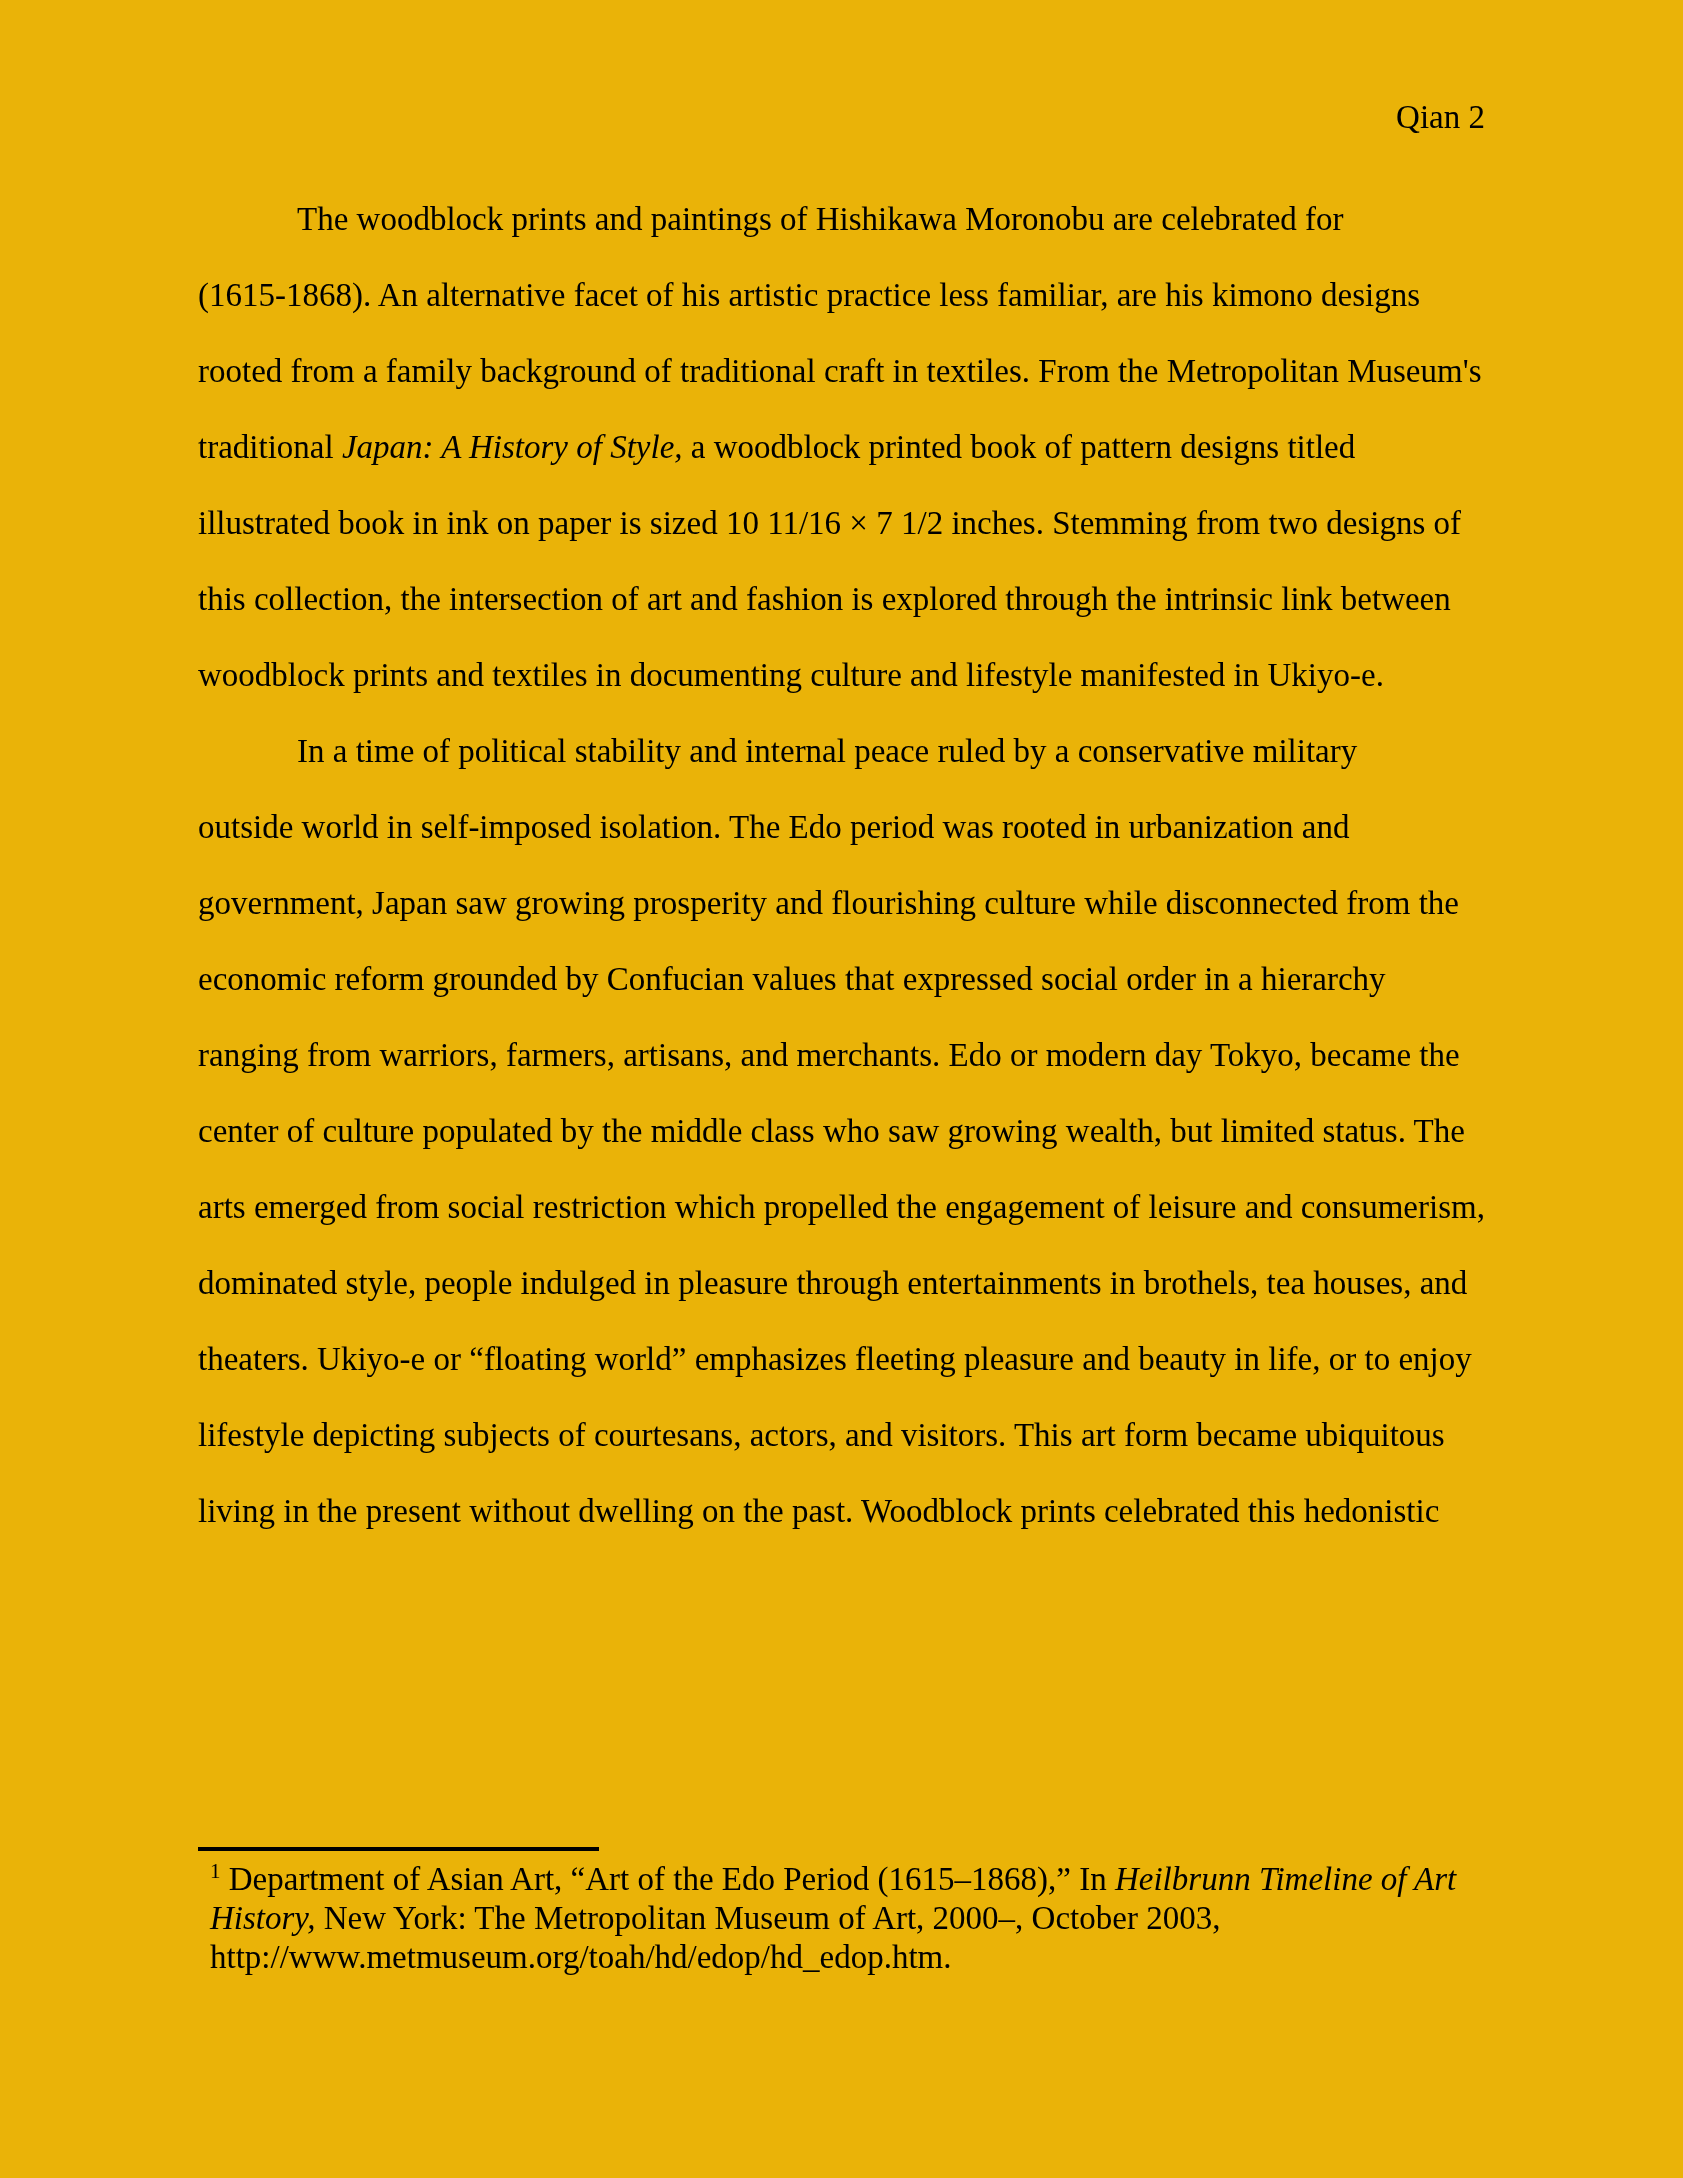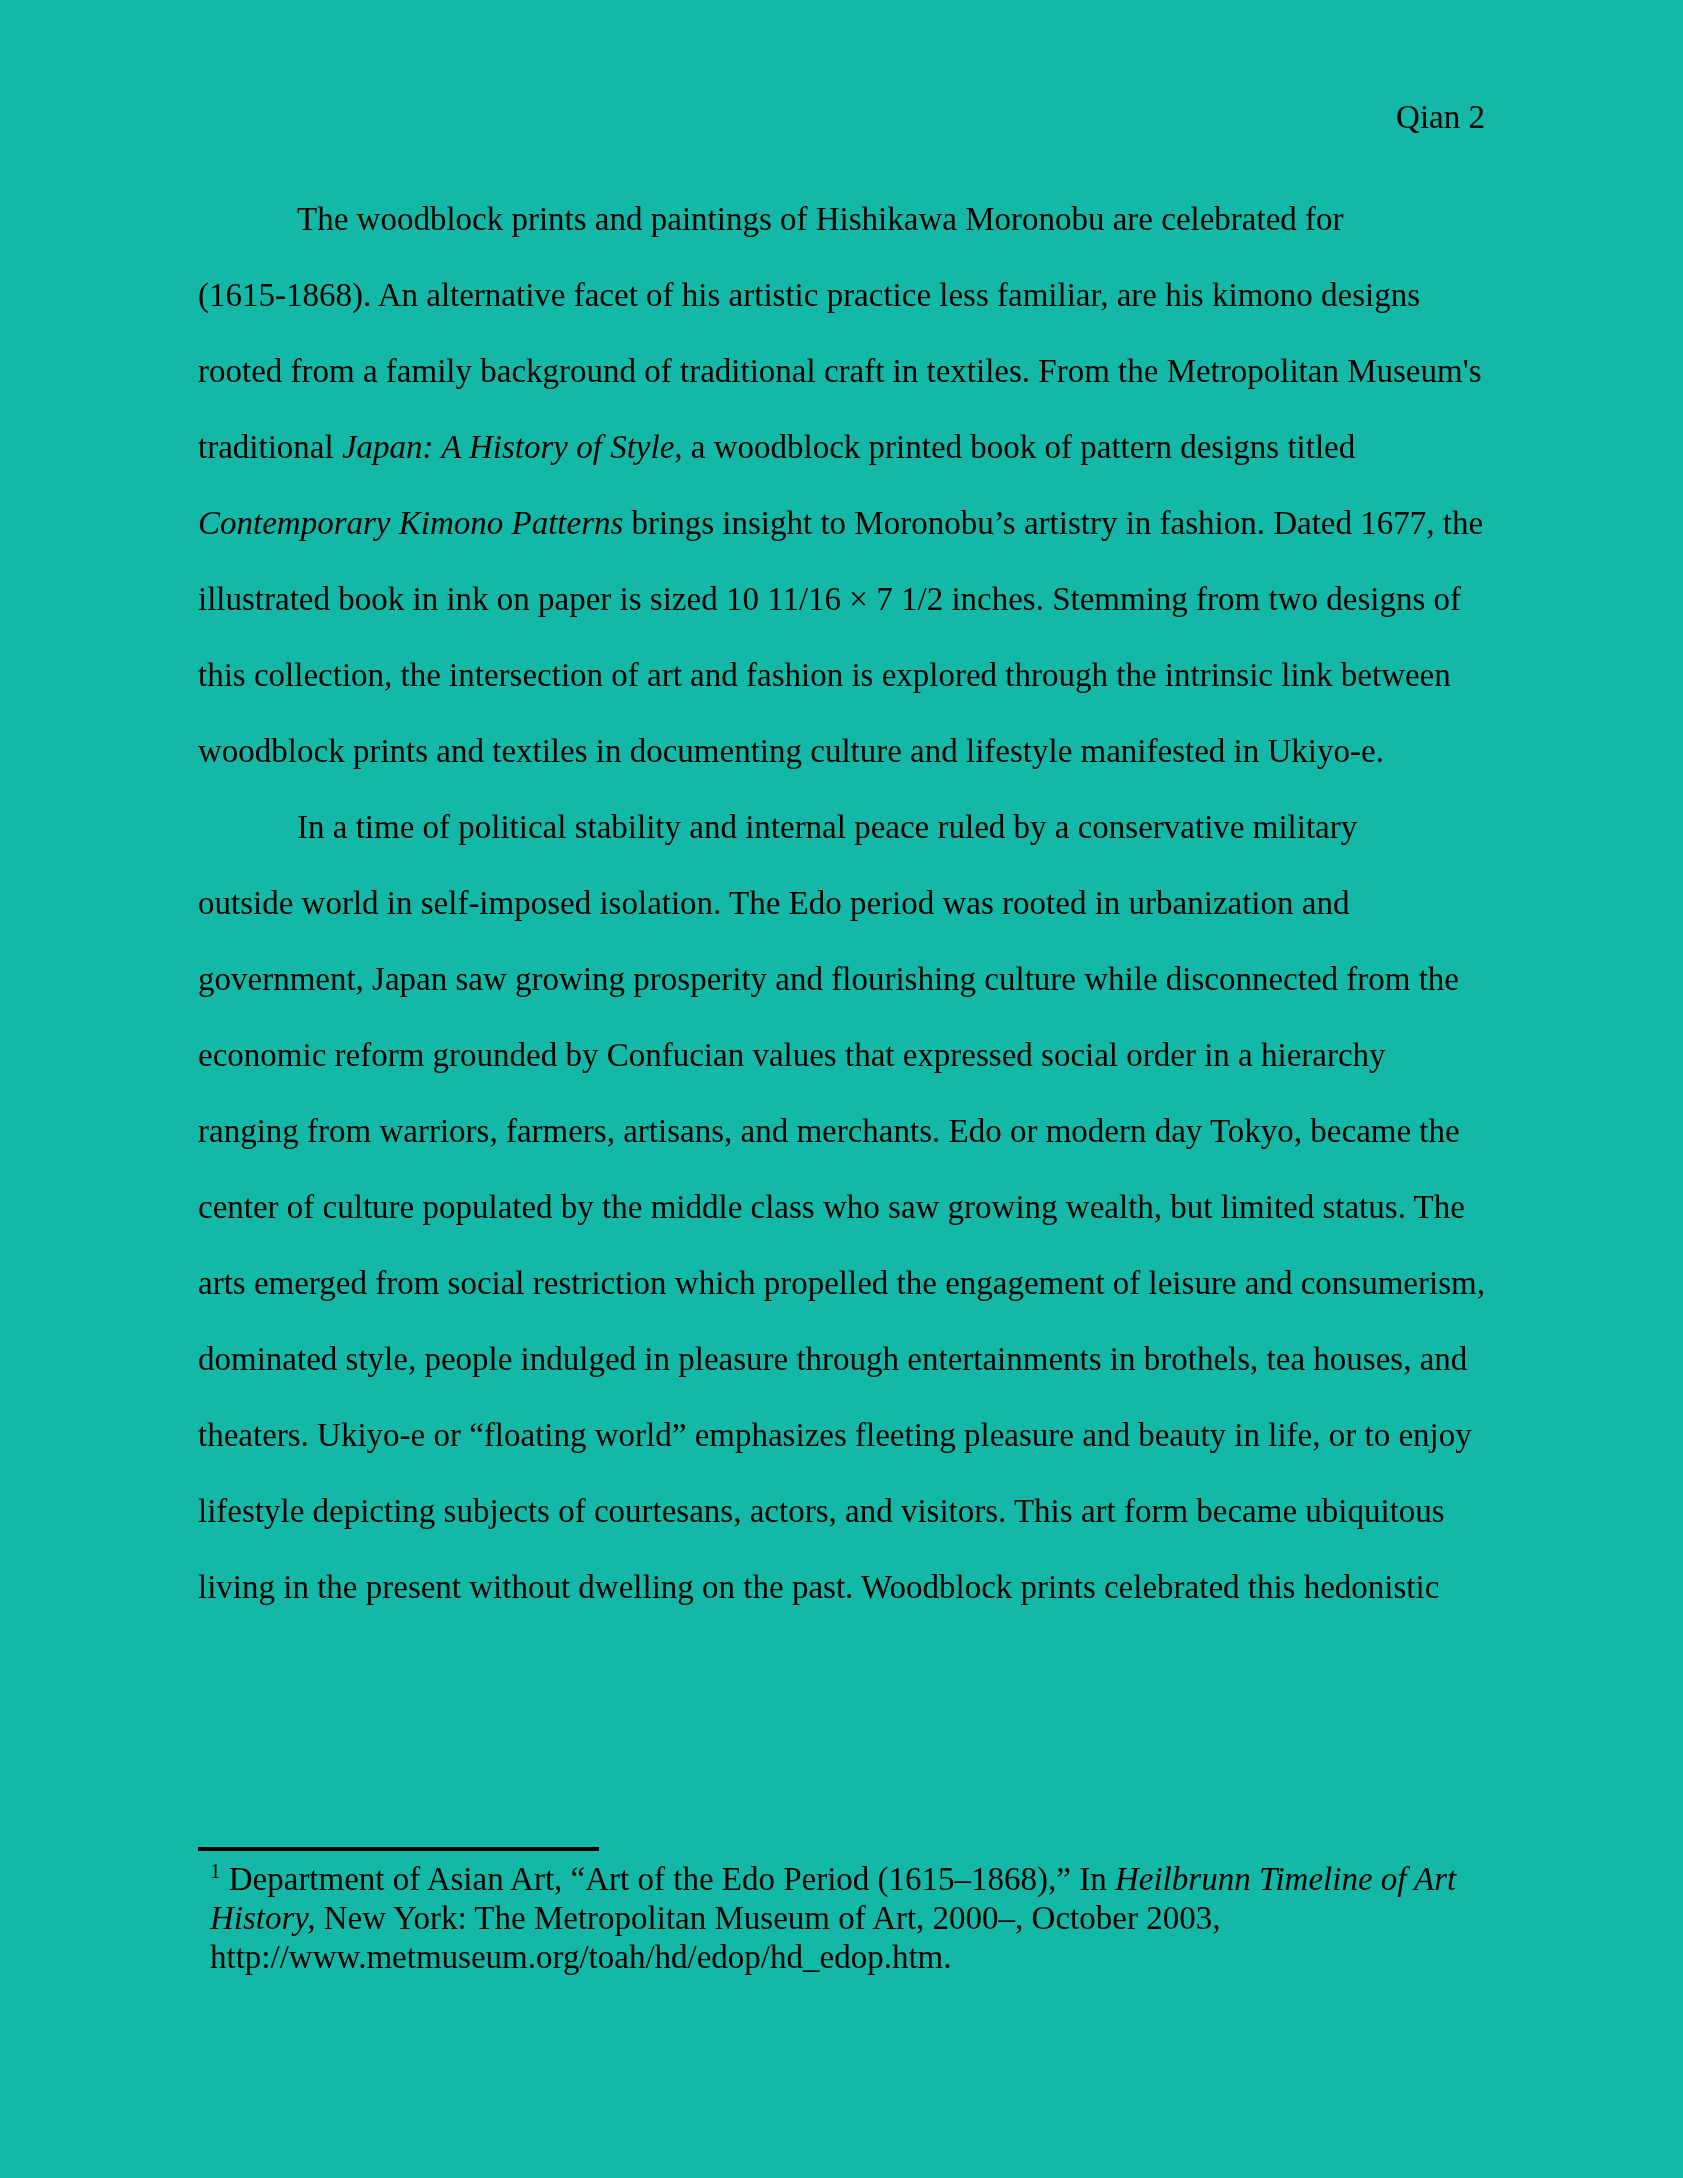--- a/index.html
+++ b/index.html
@@ -1,20 +1,20 @@
 <!DOCTYPE html>
 <html><head>
 <meta charset="utf-8">
 <style>
   html, body { margin: 0; padding: 0; background: #ffffff; }
   .page {
     position: relative;
     width: 1683px;
     height: 2178px;
-    background: #14b8a6;
+    background: #eab308;
     color: #000000;
     font-family: "Liberation Serif", "DejaVu Serif", serif;
     overflow: hidden;
   }
   .header {
     position: absolute;
     top: 97px;
     left: 198px;
     width: 1287px;
     text-align: right;
@@ -65,21 +65,20 @@
 
 <div class="page">
   <div class="header">
     <span>Qian 2</span>
   </div>
   <div class="essay">
       <div class="line indent"><span>The woodblock prints and paintings of Hishikawa Moronobu are celebrated for</span></div>
       <div class="line"><span>(1615-1868). An alternative facet of his artistic practice less familiar, are his kimono designs</span></div>
       <div class="line"><span>rooted from a family background of traditional craft in textiles. From the Metropolitan Museum's</span></div>
       <div class="line"><span>traditional </span><span class="it">Japan: A History of Style,</span><span> a woodblock printed book of pattern designs titled</span></div>
-      <div class="line"><span class="it">Contemporary Kimono Patterns</span><span> brings insight to Moronobu’s artistry in fashion. Dated 1677, the</span></div>
       <div class="line"><span>illustrated book in ink on paper is sized 10 11/16 × 7 1/2 inches. Stemming from two designs of</span></div>
       <div class="line"><span>this collection, the intersection of art and fashion is explored through the intrinsic link between</span></div>
       <div class="line"><span>woodblock prints and textiles in documenting culture and lifestyle manifested in Ukiyo-e.</span></div>
       <div class="line indent"><span>In a time of political stability and internal peace ruled by a conservative military</span></div>
       <div class="line"><span>outside world in self-imposed isolation. The Edo period was rooted in urbanization and</span></div>
       <div class="line"><span>government, Japan saw growing prosperity and flourishing culture while disconnected from the</span></div>
       <div class="line"><span>economic reform grounded by Confucian values that expressed social order in a hierarchy</span></div>
       <div class="line"><span>ranging from warriors, farmers, artisans, and merchants. Edo or modern day Tokyo, became the</span></div>
       <div class="line"><span>center of culture populated by the middle class who saw growing wealth, but limited status. The</span></div>
       <div class="line"><span>arts emerged from social restriction which propelled the engagement of leisure and consumerism,</span></div>

